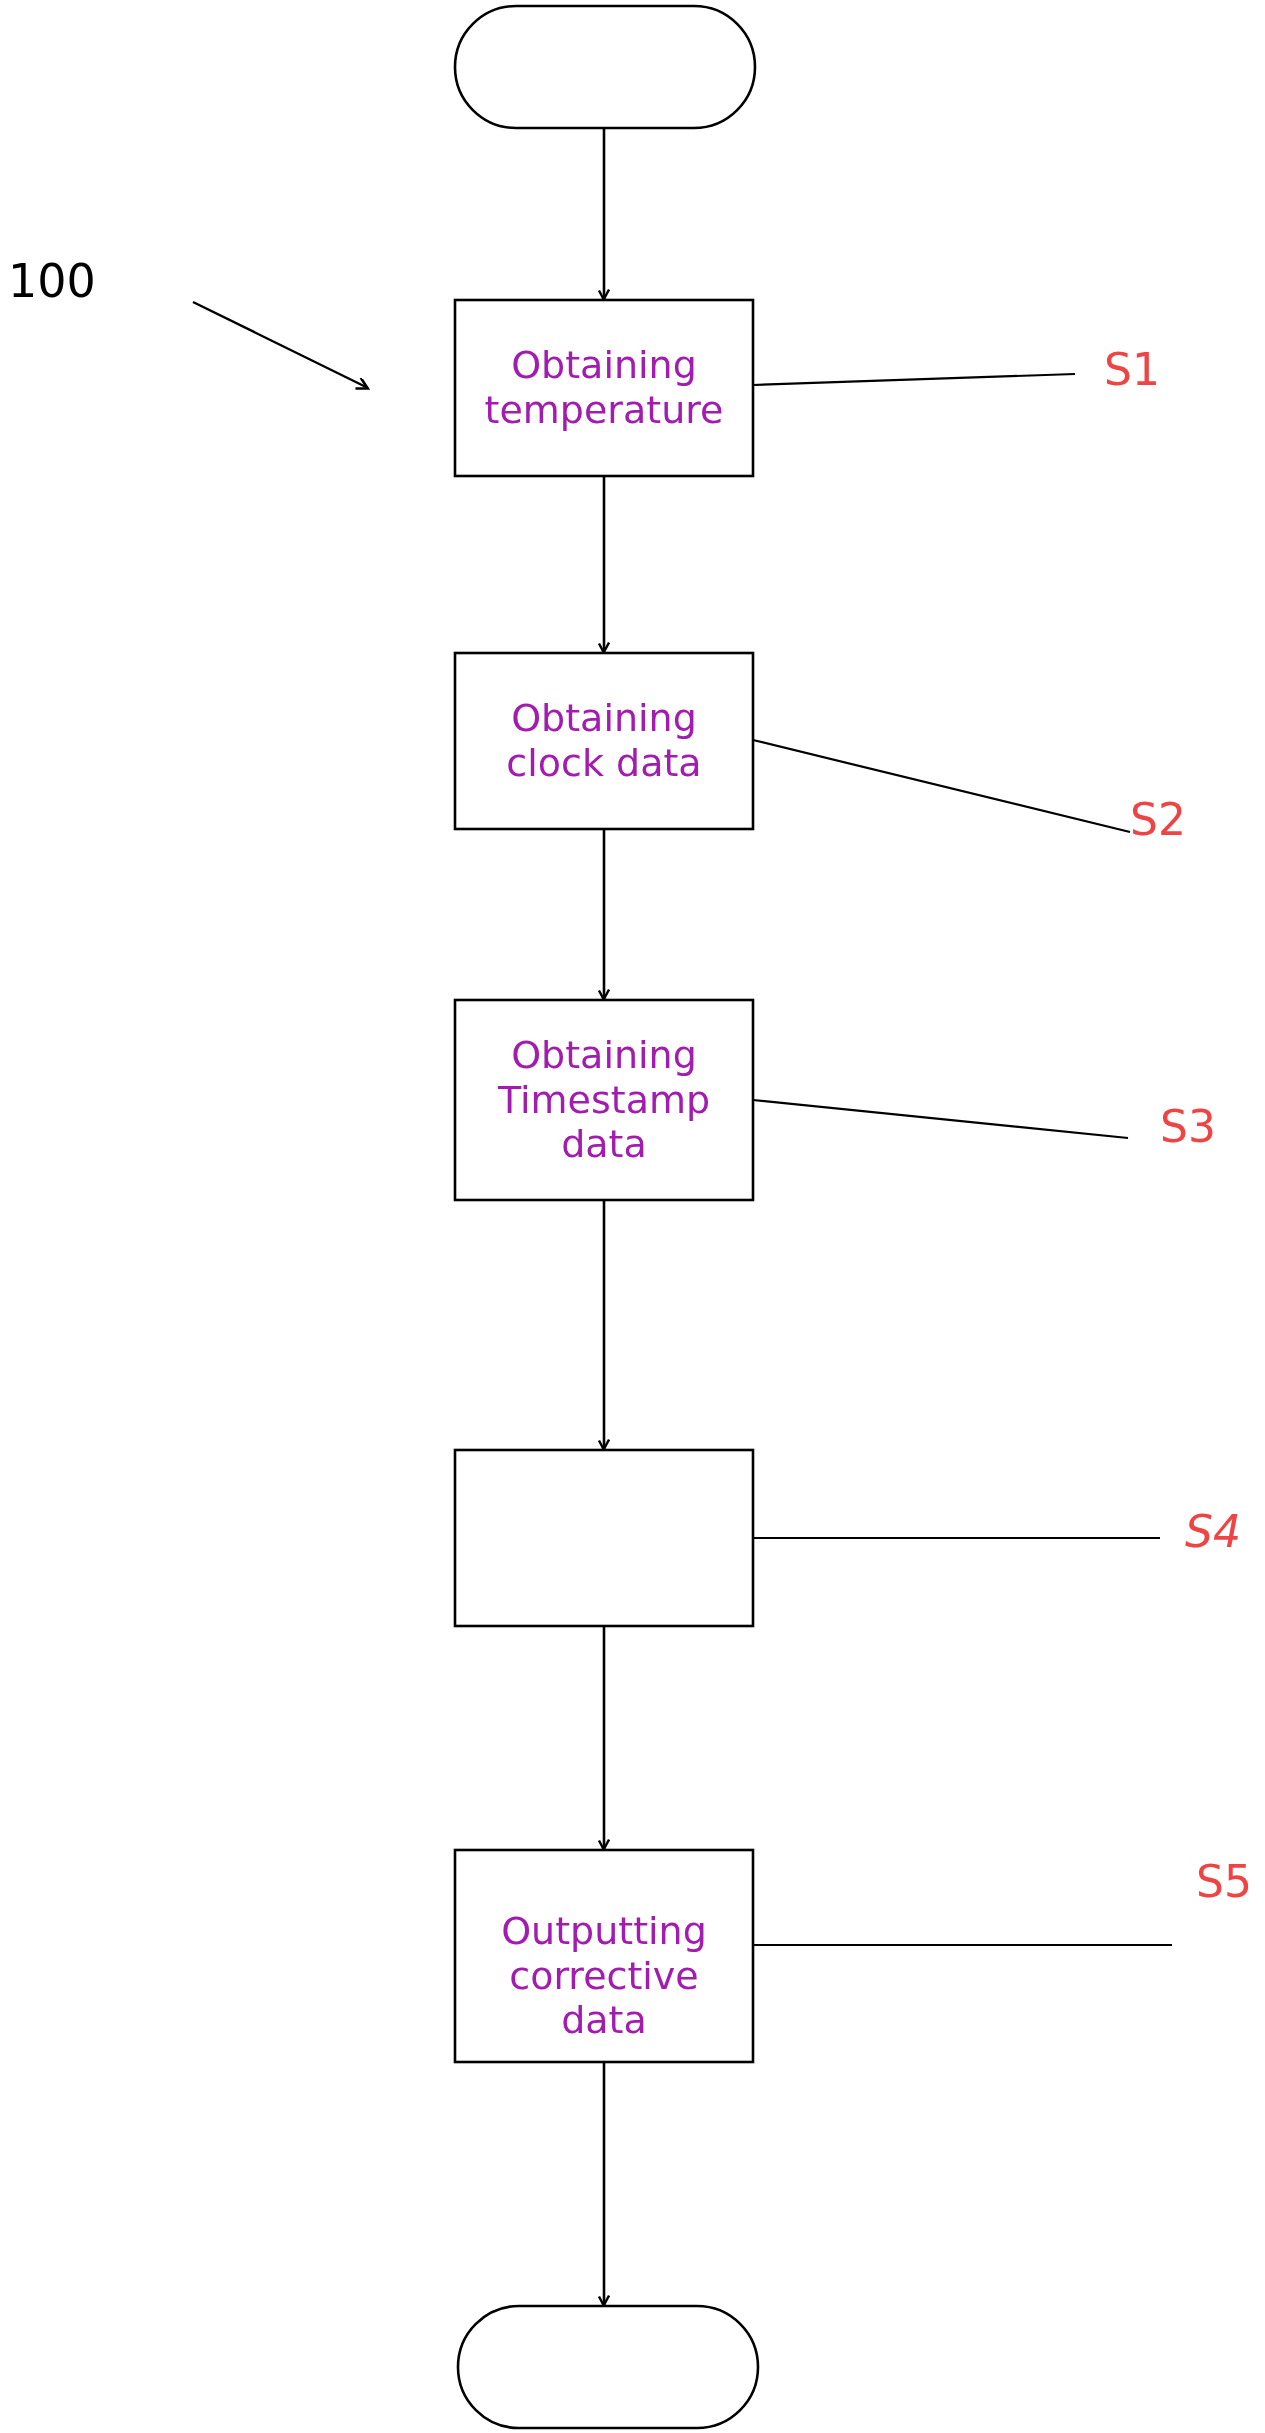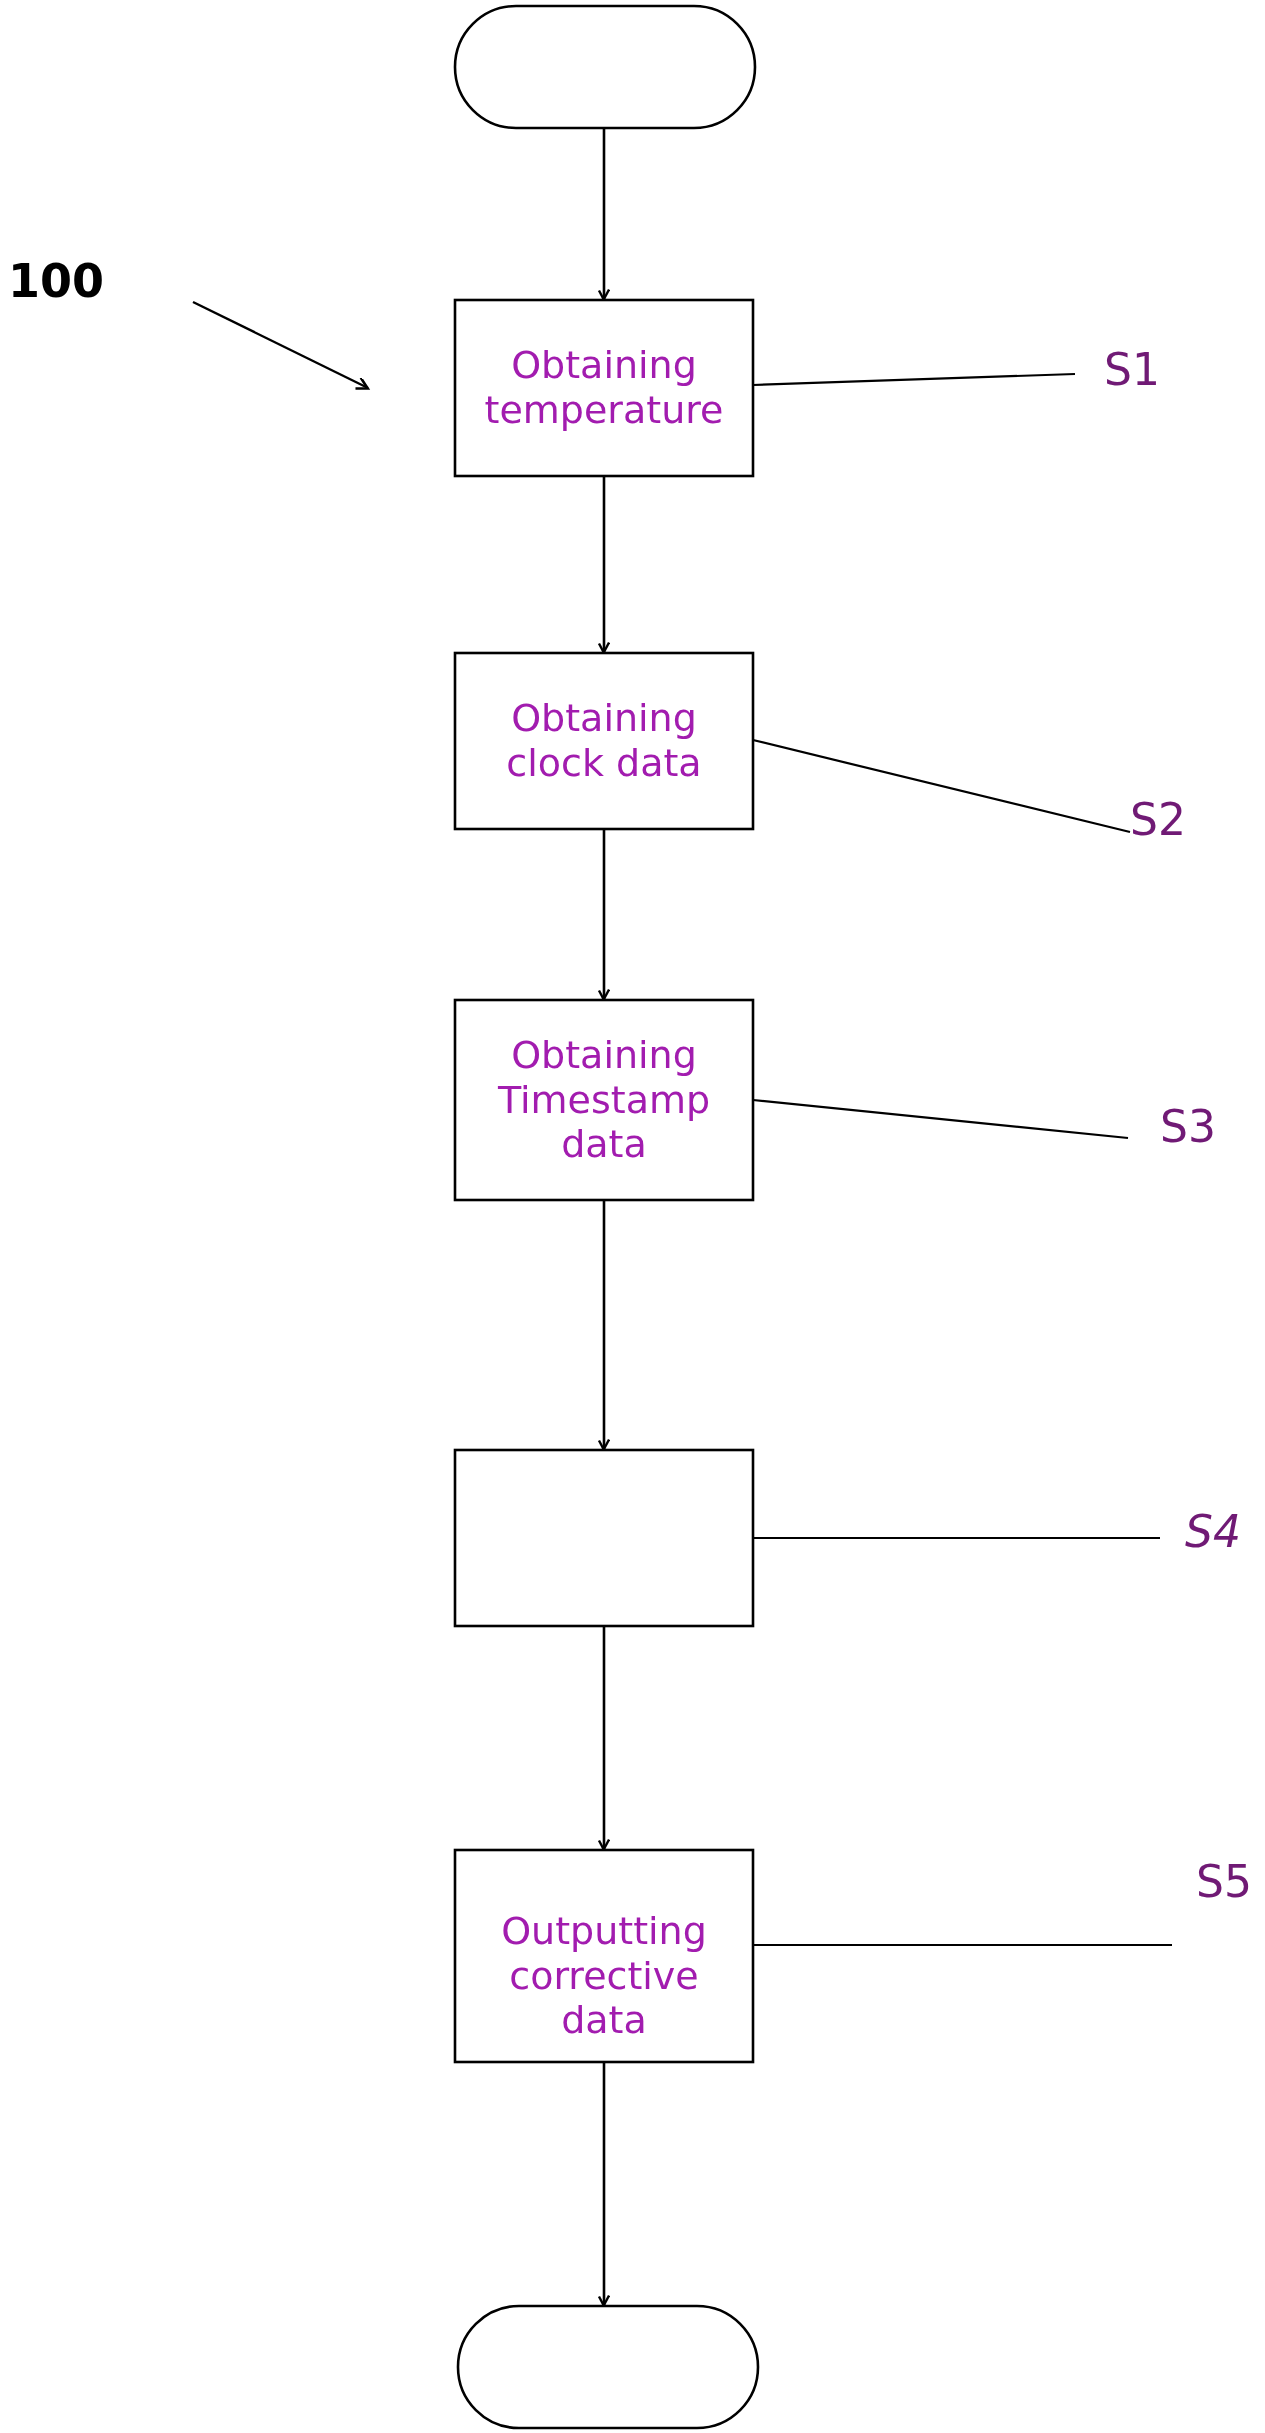--- a/index.html
+++ b/index.html
@@ -33,31 +33,31 @@
     text-align: center;
     color: #a21caf;
     font-size: 38px;
     line-height: 1.18;
     font-weight: 400;
     white-space: pre-line;
     pointer-events: none;
   }
   .step-tag {
     position: absolute;
-    color: #701a75;
+    color: #ef4444;
     font-size: 44px;
     line-height: 1;
     font-weight: 400;
   }
   .ref-tag {
     position: absolute;
     color: #000000;
     font-size: 46px;
     line-height: 1;
-    font-weight: 700;
+    font-weight: 400;
   }
 </style>
 </head>
 <body>
 
 <div id="canvas">
 
   <svg id="flow-svg" viewBox="0 0 1265 2433">
     <defs>
       <marker id="arrowhead" markerWidth="14" markerHeight="14" refX="11" refY="5.5" orient="auto" markerUnits="userSpaceOnUse">

